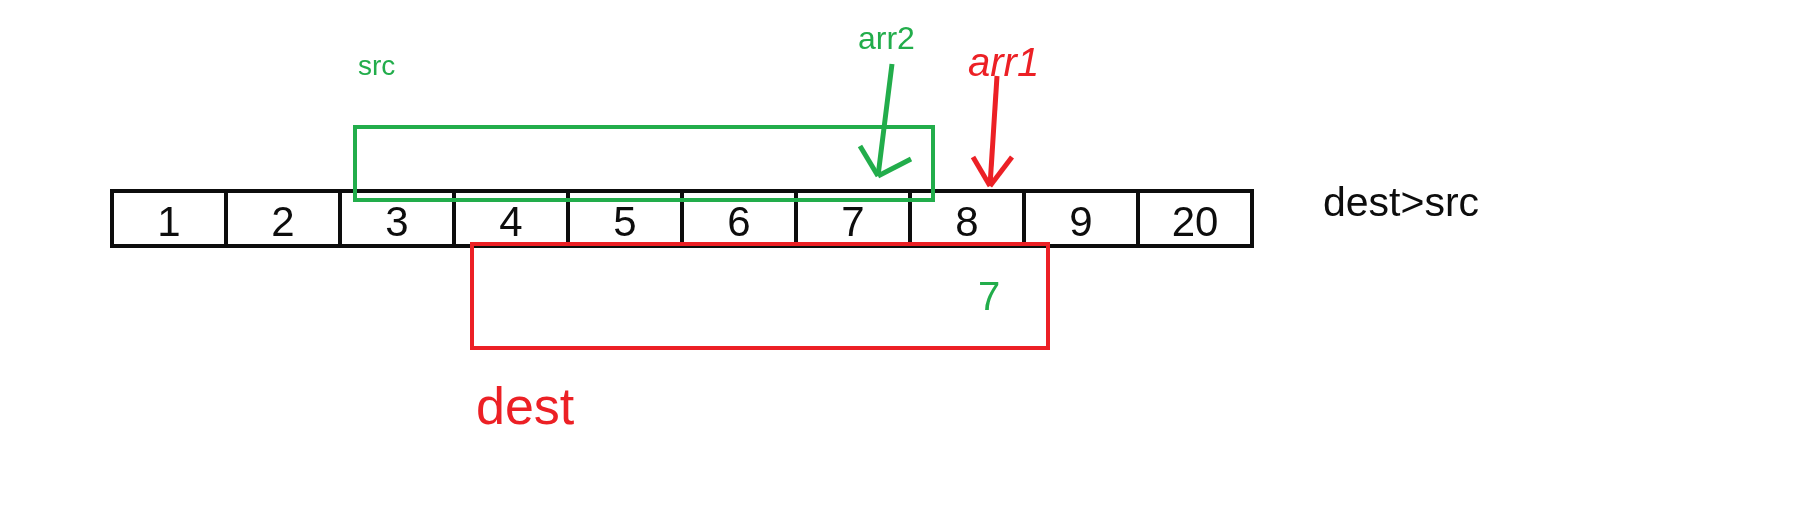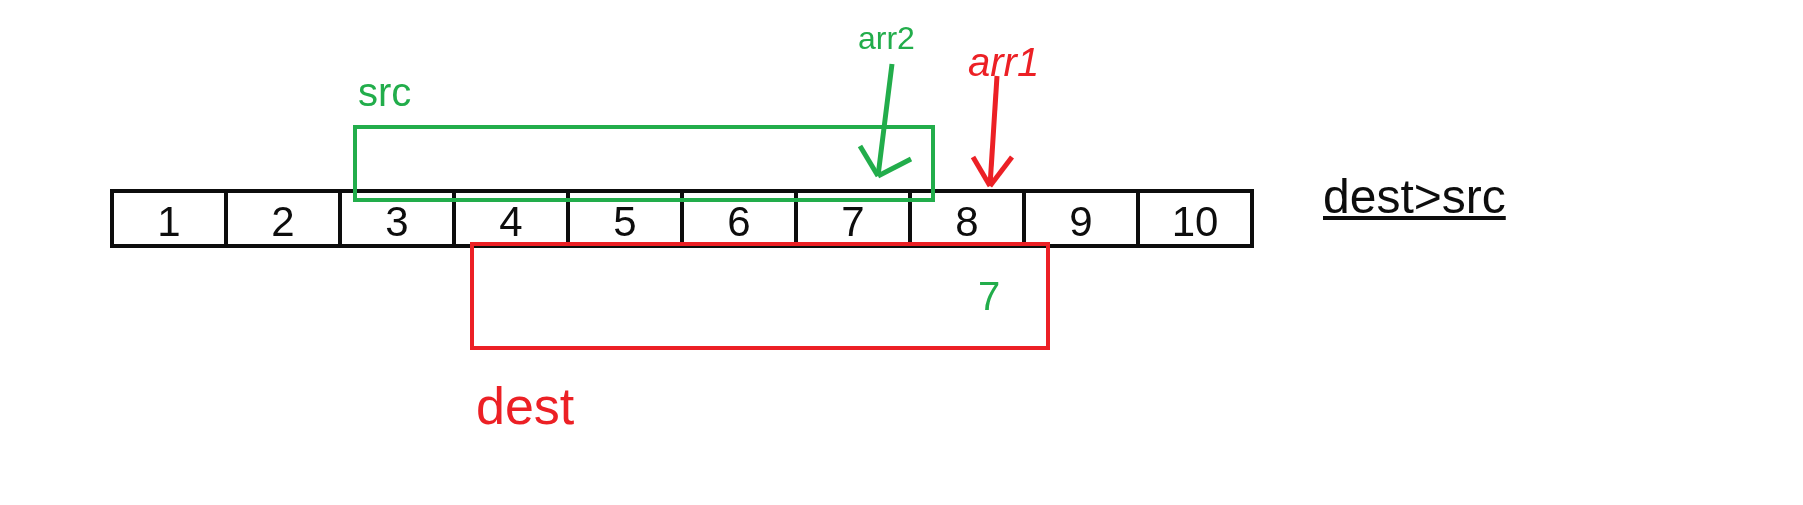--- a/index.html
+++ b/index.html
@@ -60,24 +60,24 @@
     height: 108px;
     border: 4px solid var(--red);
   }
   
   .lbl {
     position: absolute;
     white-space: nowrap;
     line-height: 1.0;
     z-index: 4;
   }
-  #lbl-src      { left: 358px;  top: 52px;  font-size: 40px; color: var(--green); margin-top: 20px; }
+  #lbl-src      { left: 358px;  top: 52px;  font-size: 28px; color: var(--green); }
   #lbl-arr2     { left: 858px;  top: 22px;  font-size: 32px; color: var(--green); }
   #lbl-arr1     { left: 968px;  top: 42px;  font-size: 40px; color: var(--red); font-style: italic; }
-  #lbl-destsrc  { left: 1323px; top: 173px; font-size: 48px; color: var(--ink); text-decoration: underline; }
+  #lbl-destsrc  { left: 1323px; top: 182px; font-size: 41px; color: var(--ink); }
   #lbl-overlap  { left: 978px;  top: 276px; font-size: 40px; color: var(--green); }
   #lbl-dest     { left: 476px;  top: 380px; font-size: 52px; color: var(--red); }
   
   #arrow-layer {
     position: absolute;
     left: 0; top: 0;
     width: 1803px;
     height: 505px;
     z-index: 5;
     pointer-events: none;
@@ -111,21 +111,21 @@
     <div class="cell">
         <span>7</span>
       </div>
     <div class="cell">
         <span>8</span>
       </div>
     <div class="cell">
         <span>9</span>
       </div>
     <div class="cell">
-        <span>10</span>
+        <span>20</span>
       </div>
   </div>
 
   <div id="src-box" class="range-box"></div>
 
   <div id="dest-box" class="range-box"></div>
 
   <div id="lbl-src" class="lbl">src</div>
   <div id="lbl-arr2" class="lbl">arr2</div>
   <div id="lbl-arr1" class="lbl">arr1</div>

